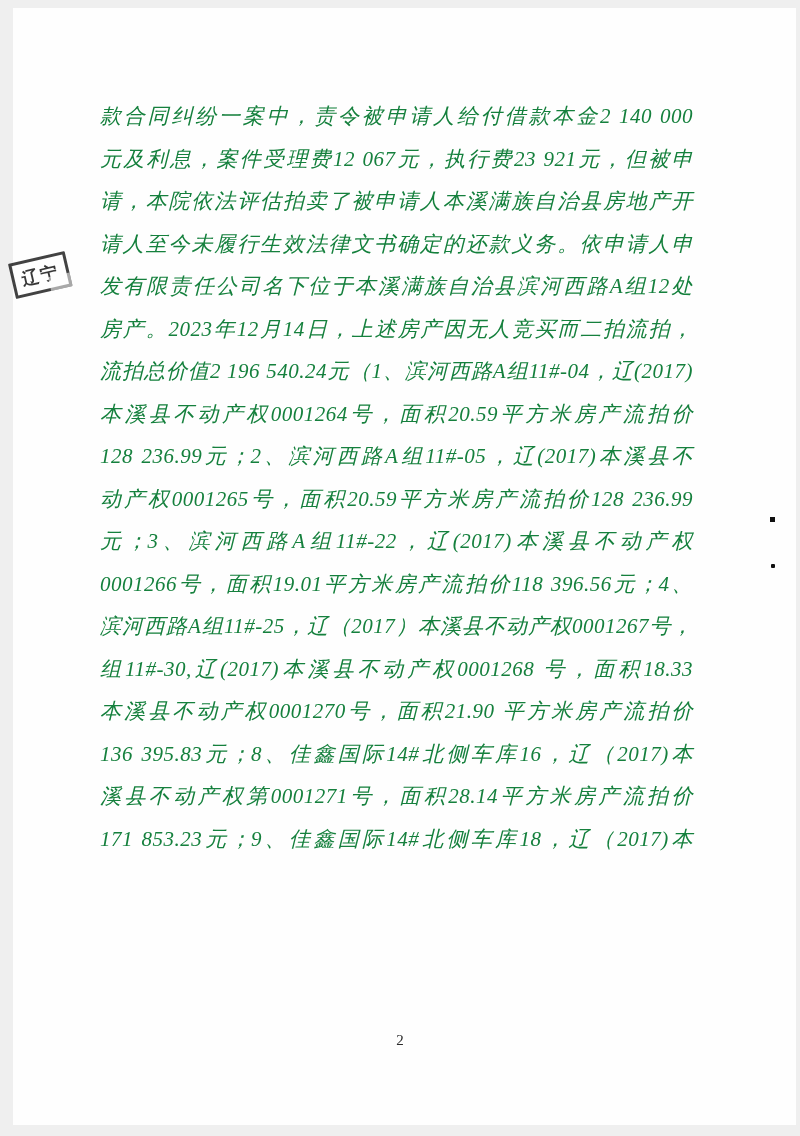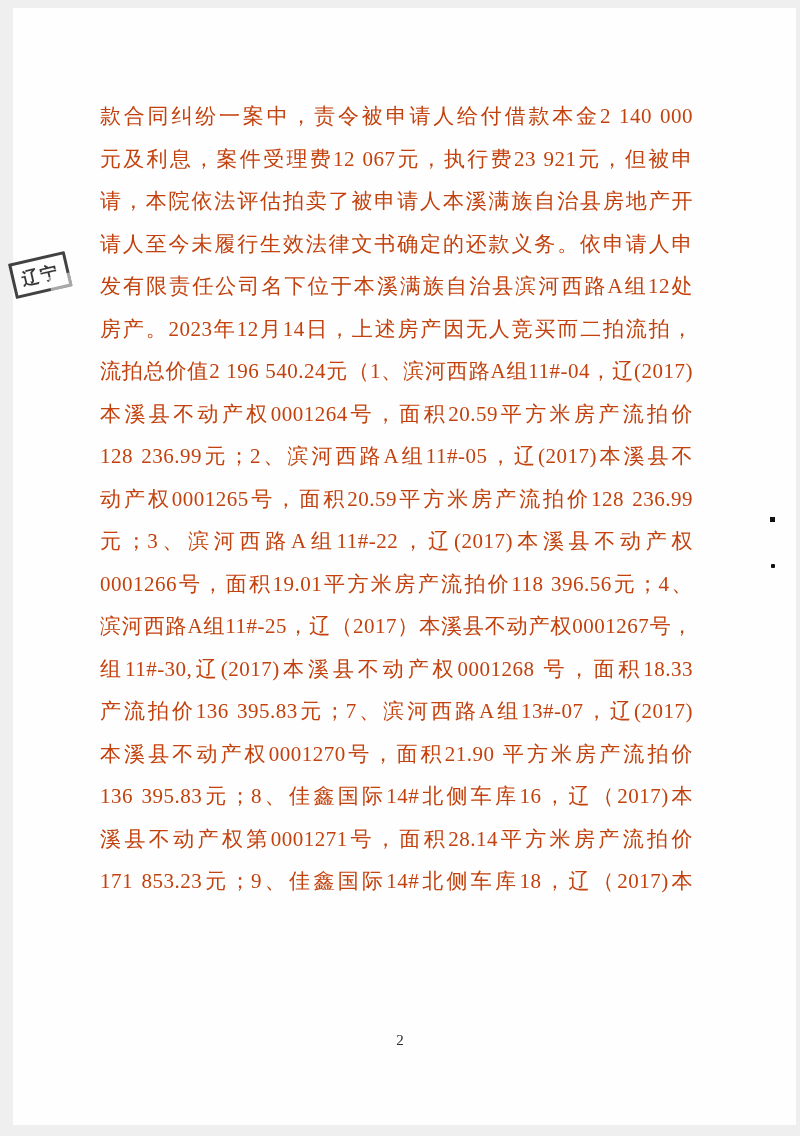--- a/index.html
+++ b/index.html
@@ -20,21 +20,22 @@
     top: 8px;
     right: 4px;
     bottom: 11px;
     background: #fefefe;
   }
   .text-block {
     position: absolute;
     left: 100px;
     top: 95px;
     width: 593px;
-    color: #c2410c;
+    color: #15803d;
+    font-style: italic;
   }
   .doc-line {
     font-size: 21px;
     line-height: 42.5px;
     height: 42.5px;
     white-space: nowrap;
     text-align: justify;
     text-align-last: justify;
     overflow: visible;
     letter-spacing: 0.5px;
@@ -103,21 +104,20 @@
     <div class="doc-line">发有限责任公司名下位于本溪满族自治县滨河西路A组12处</div>
     <div class="doc-line">房产。2023年12月14日，上述房产因无人竞买而二拍流拍，</div>
     <div class="doc-line">流拍总价值2 196 540.24元（1、滨河西路A组11#-04，辽(2017)</div>
     <div class="doc-line">本溪县不动产权0001264号，面积20.59平方米房产流拍价</div>
     <div class="doc-line">128 236.99元；2、滨河西路A组11#-05，辽(2017)本溪县不</div>
     <div class="doc-line">动产权0001265号，面积20.59平方米房产流拍价128 236.99</div>
     <div class="doc-line">元；3、滨河西路A组11#-22，辽(2017)本溪县不动产权</div>
     <div class="doc-line">0001266号，面积19.01平方米房产流拍价118 396.56元；4、</div>
     <div class="doc-line">滨河西路A组11#-25，辽（2017）本溪县不动产权0001267号，</div>
     <div class="doc-line">组11#-30,辽(2017)本溪县不动产权0001268 号，面积18.33</div>
-    <div class="doc-line">产流拍价136 395.83元；7、滨河西路A组13#-07，辽(2017)</div>
     <div class="doc-line">本溪县不动产权0001270号，面积21.90 平方米房产流拍价</div>
     <div class="doc-line">136 395.83元；8、佳鑫国际14#北侧车库16，辽（2017)本</div>
     <div class="doc-line">溪县不动产权第0001271号，面积28.14平方米房产流拍价</div>
     <div class="doc-line">171 853.23元；9、佳鑫国际14#北侧车库18，辽（2017)本</div>
   </div>
 
   <div class="page-number">2</div>
 
   <div class="speck speck-1"></div>
   <div class="speck speck-2"></div>

